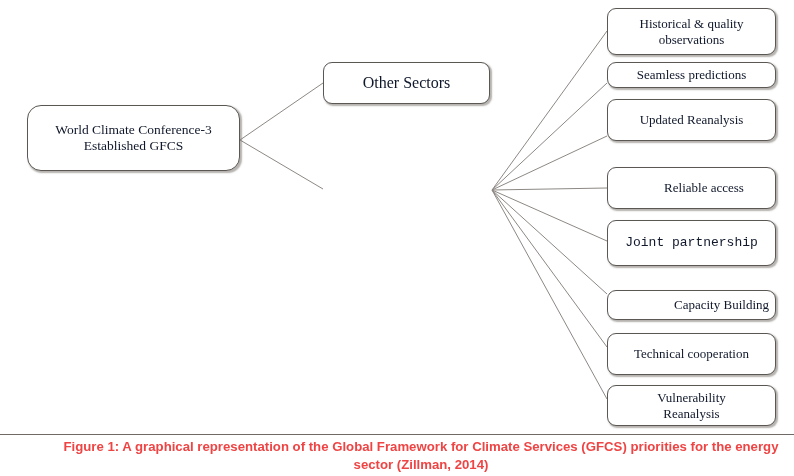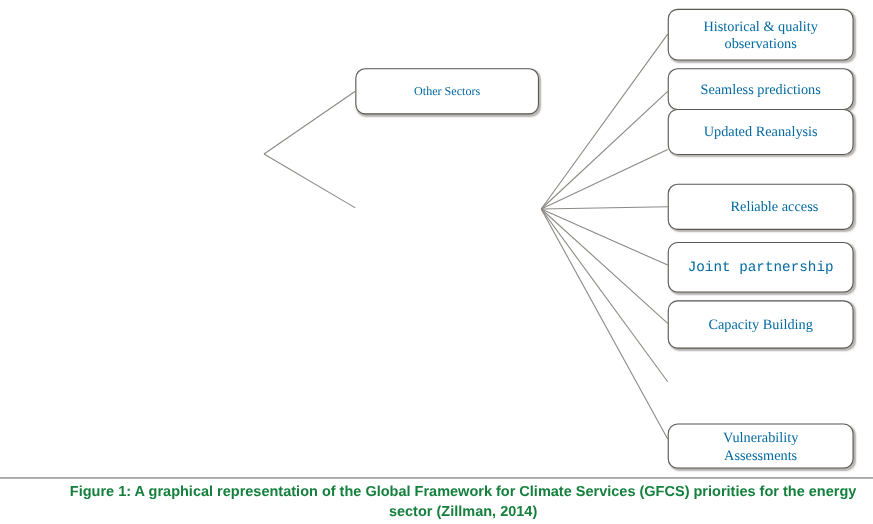--- a/index.html
+++ b/index.html
@@ -38,42 +38,42 @@
     position: absolute;
     box-sizing: border-box;
     border: 1px solid #5b5753;
     border-radius: 9px;
     background: #ffffff;
     box-shadow: 1.5px 1.5px 1.5px rgba(120,115,110,0.55);
     display: flex;
     align-items: center;
     justify-content: center;
     text-align: center;
-    color: #0369a1;
+    color: #0f172a;
     font-family: "Liberation Serif", serif;
     line-height: 1.18;
   }
   .node-label {
     display: block;
     padding: 0 6px;
     white-space: pre-line;
   }
   .node-root {
     left: 27px;
     top: 105px;
     width: 213px;
     height: 66px;
     border-radius: 14px;
     font-size: 13.5px;
   }
   .node-mid {
     left: 323px;
     width: 167px;
     height: 42px;
-    font-size: 11px;
+    font-size: 16px;
   }
   .node-mid-other { top: 62px; }
   .node-mid-energy { top: 168px; }
   .node-leaf {
     left: 607px;
     width: 169px;
     font-size: 13px;
   }
   #caption-block {
     position: absolute;
@@ -88,21 +88,21 @@
     justify-content: center;
   }
   #caption-text {
     display: block;
     width: 770px;
     text-align: center;
     font-family: "Liberation Sans", sans-serif;
     font-weight: bold;
     font-size: 13.2px;
     line-height: 1.32;
-    color: #15803d;
+    color: #ef4444;
     margin-left: 48px;
   }
 </style>
 </head>
 <body>
 
 <div id="figure-root">
 
   <svg id="connector-layer" viewBox="0 0 794 434" width="794" height="434">
     <g stroke="#8d8884" stroke-width="1" fill="none">
@@ -115,55 +115,62 @@
       <line x1="492" y1="190" x2="607" y2="188"></line>
       <line x1="492" y1="190" x2="607" y2="241"></line>
       <line x1="492" y1="190" x2="607" y2="294"></line>
       <line x1="492" y1="190" x2="607" y2="347"></line>
       <line x1="492" y1="190" x2="607" y2="399"></line>
     </g>
   </svg>
 
   <div id="node-layer">
 
+    <div class="node node-root">
+      <span class="node-label">World Climate Conference-3
+Established GFCS</span>
+    </div>
 
     <div class="node node-mid node-mid-other">
       <span class="node-label">Other Sectors</span>
     </div>
 
 
     <div class="node node-leaf" style="top:8px; height:47px;">
       <span class="node-label">Historical &amp; quality
 observations</span>
     </div>
 
-    <div class="node node-leaf" style="top:62px; height:38px;">
+    <div class="node node-leaf" style="top:62px; height:26px;">
       <span class="node-label">Seamless predictions</span>
     </div>
 
     <div class="node node-leaf" style="top:99px; height:42px;">
       <span class="node-label">Updated Reanalysis</span>
     </div>
 
     <div class="node node-leaf" style="top:167px; height:42px;padding-left:25px;">
       <span class="node-label">Reliable access</span>
     </div>
 
     <div class="node node-leaf" style="top:220px; height:46px;font-family:Liberation Mono, monospace;">
       <span class="node-label">Joint partnership</span>
     </div>
 
-    <div class="node node-leaf" style="top:273px; height:44px;">
+    <div class="node node-leaf" style="top:290px; height:30px;justify-content:flex-end;">
       <span class="node-label">Capacity Building</span>
     </div>
 
+    <div class="node node-leaf" style="top:333px; height:42px;">
+      <span class="node-label">Technical cooperation</span>
+    </div>
 
     <div class="node node-leaf" style="top:385px; height:41px;">
       <span class="node-label">Vulnerability
-Assessments</span>
+Reanalysis</span>
     </div>
 
   </div>
 
   <div id="caption-block">
     <span id="caption-text">Figure 1: A graphical representation of the Global Framework for Climate Services (GFCS) priorities for the energy sector (Zillman, 2014)</span>
   </div>
 
 </div>
 

